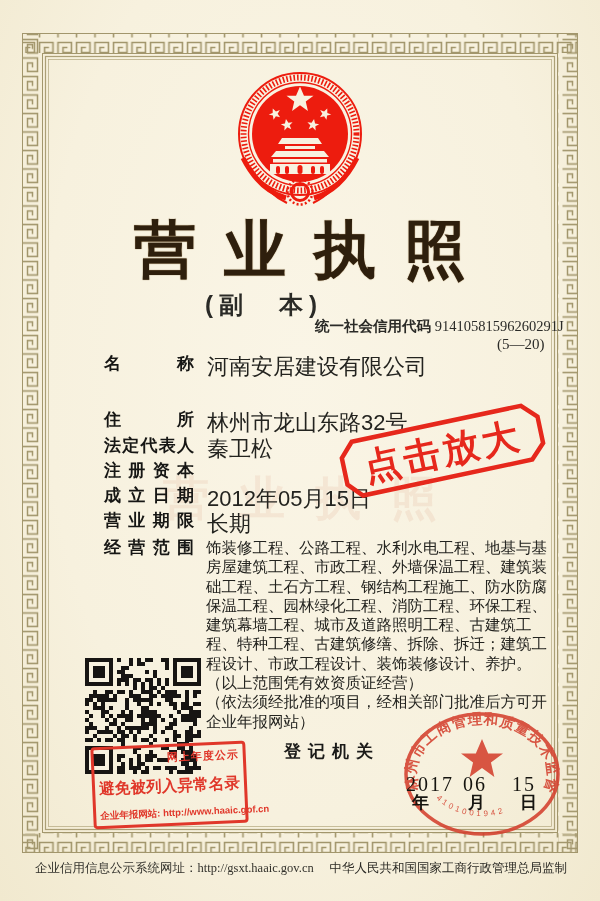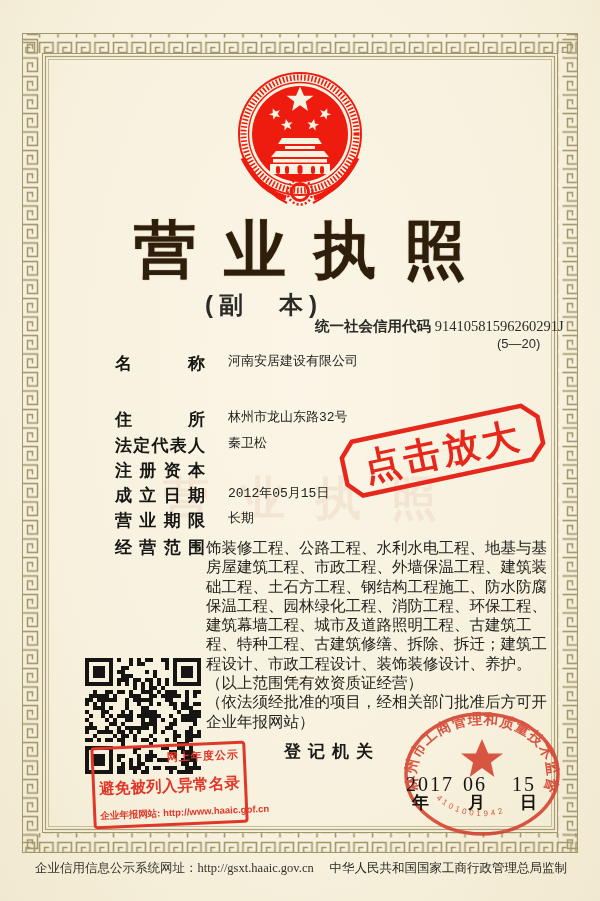--- a/index.html
+++ b/index.html
@@ -9,28 +9,28 @@
   .abs{position:absolute;}
   
   .title{left:0;top:208px;width:600px;text-align:center;font-size:62px;font-weight:bold;
          color:#2e1f0d;letter-spacing:28px;padding-left:28px;box-sizing:border-box;
          text-shadow:0 0 1px #6b4a1c;z-index:3;}
   .subtitle{left:0;top:289px;width:528px;text-align:center;font-size:24px;font-weight:bold;
             color:#2a2a26;letter-spacing:6px;z-index:3;}
   .codeline{left:315px;top:317px;font-size:14.5px;color:#2b2b28;z-index:3;
             font-family:"Liberation Serif","DejaVu Serif",serif;}
   .codeline b{font-weight:bold;}
-  .codenote{left:497px;top:336px;font-size:13px;color:#2b2b28;z-index:3;
-            font-family:Liberation Sans, sans-serif;}
+  .codenote{left:497px;top:336px;font-size:15px;color:#2b2b28;z-index:3;
+            font-family:Liberation Serif, serif;}
   
-  .row{position:absolute;left:115px;width:446px;display:flex;align-items:flex-start;z-index:3;}
+  .row{position:absolute;left:104px;width:446px;display:flex;align-items:flex-start;z-index:3;}
   .flabel{flex:0 0 90px;font-weight:bold;font-size:17px;color:#161614;
           text-align:justify;text-align-last:justify;}
-  .fvalue{margin-left:23px;font-size:13px;color:#23231f;white-space:nowrap;
-          font-family:Liberation Mono, monospace;}
+  .fvalue{margin-left:13px;font-size:22px;color:#23231f;white-space:nowrap;
+          font-family:Liberation Sans, sans-serif;}
   
   .scope{left:206px;top:538px;width:340px;z-index:3;
          font-family:"Liberation Serif","DejaVu Serif",serif;
          font-size:15.5px;line-height:19.3px;color:#23231f;}
   .scope .j{text-align:justify;text-align-last:justify;}
   .scope div{white-space:nowrap;}
   
   .registry{left:284px;top:740px;font-size:17px;font-weight:bold;letter-spacing:7px;
             color:#1a1a18;z-index:3;}
   .dateRow{z-index:6;font-family:"Liberation Serif","DejaVu Serif",serif;

